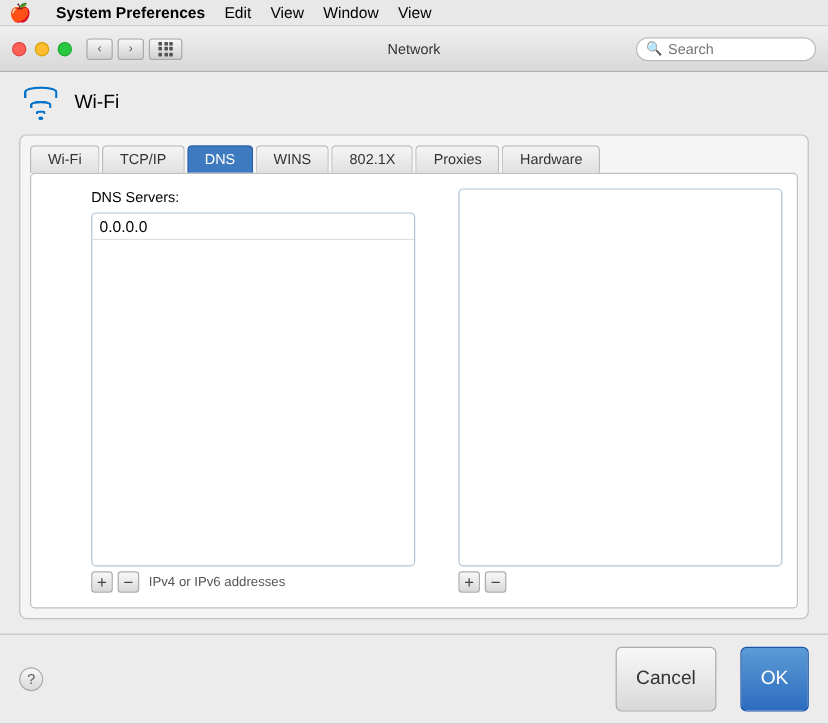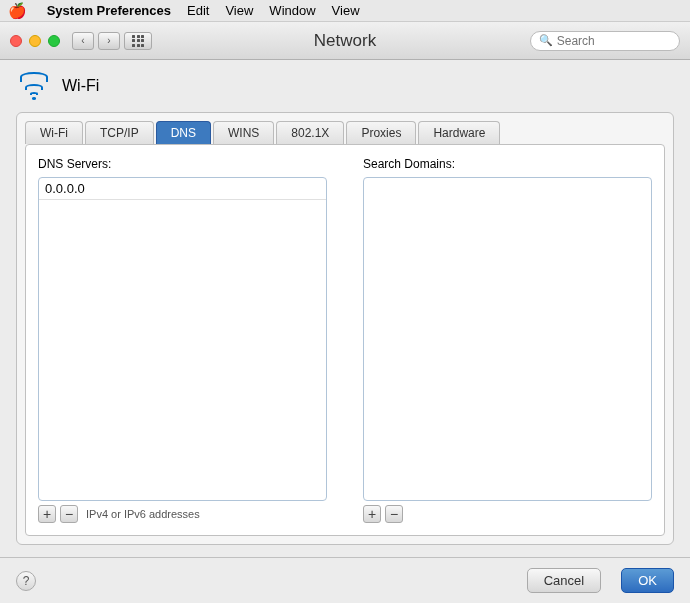--- a/index.html
+++ b/index.html
@@ -109,21 +109,21 @@
       cursor: pointer;
       display: flex;
       align-items: center;
       justify-content: center;
     }
 
     .title-center {
       position: absolute;
       left: 50%;
       transform: translateX(-50%);
-      font-size: 17px;
+      font-size: 12px;
       font-weight: 500;
       color: #333;
     }
 
     .search-bar {
       margin-left: auto;
       display: flex;
       align-items: center;
       background: #fff;
       border: 1px solid #bbb;
@@ -227,20 +227,21 @@
       display: flex;
       flex-direction: column;
       padding: 12px;
       gap: 8px;
     }
 
     .dns-columns {
       display: flex;
       gap: 36px;
       flex: 1;
+      margin-left: 38px;
     }
 
     .dns-column {
       display: flex;
       flex-direction: column;
       flex: 1;
     }
 
     .column-label {
       font-size: 12px;
@@ -320,23 +321,23 @@
       color: #555;
       cursor: pointer;
     }
 
     .action-buttons {
       display: flex;
       gap: 8px;
     }
 
     .btn {
-      padding: 4px 16px;
+      padding: 17px 16px;
       border-radius: 5px;
-      font-size: 13px;
+      font-size: 16px;
       cursor: pointer;
       border: 1px solid #aaa;
       background: linear-gradient(to bottom, #f8f8f8, #d8d8d8);
       color: #333;
     }
 
     .btn.primary {
       background: linear-gradient(to bottom, #5b9bd5, #2d6cbf);
       border-color: #1a55aa;
       color: #fff;
@@ -433,21 +434,20 @@
               <div class="dns-entry">0.0.0.0</div>
             </div>
             <div class="column-buttons">
               <div class="icon-btn">+</div>
               <div class="icon-btn">−</div>
               <span class="hint-text">IPv4 or IPv6 addresses</span>
             </div>
           </div>
 
           <div class="dns-column">
-            <div class="column-label">Search Domains:</div>
             <div class="dns-list"></div>
             <div class="column-buttons">
               <div class="icon-btn">+</div>
               <div class="icon-btn">−</div>
             </div>
           </div>
 
         </div>
       </div>
     </div>

